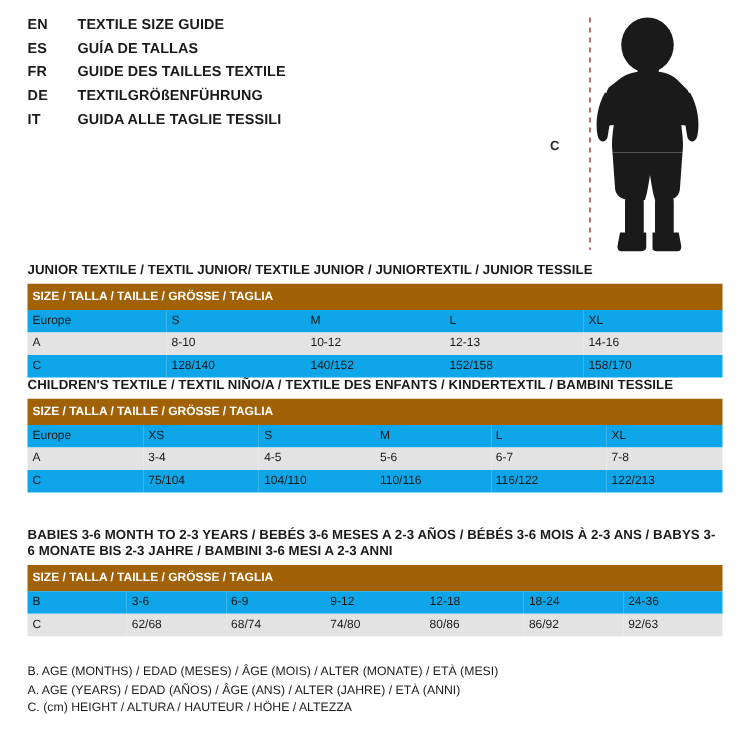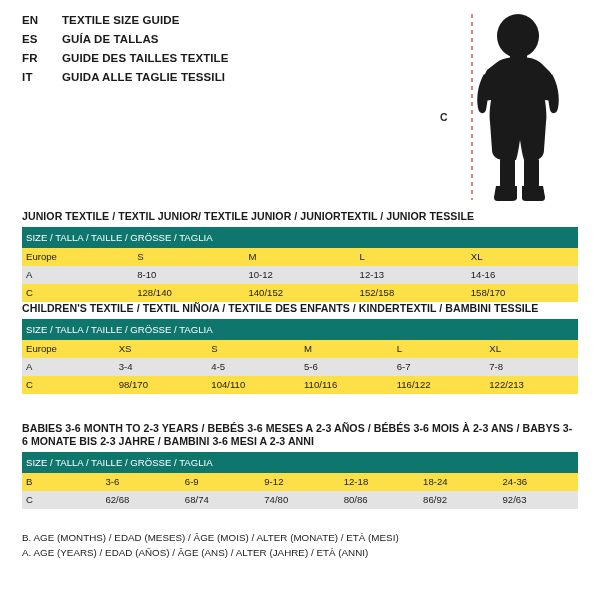--- a/index.html
+++ b/index.html
@@ -84,31 +84,31 @@
     width: 100%;
     table-layout: fixed;
   }
   table.size-table td {
     font-size: 9.6px;
     padding: 3px 0 3px 4px;
     line-height: 12px;
     vertical-align: middle;
   }
   tr.head-row td {
-    background: #0f766e;
+    background: #a16207;
     color: #ffffff;
-    font-weight: normal;
+    font-weight: bold;
     font-size: 9.6px;
     height: 15px;
   }
   tr.zebra td {
     background: #e3e3e3;
   }
   tr.plain td {
-    background: #fde047;
+    background: #0ea5e9;
   }
   td.label-col {
     width: 86px;
   }
 
   
   .legend {
     position: absolute;
     left: 22px;
     width: 560px;
@@ -129,20 +129,24 @@
       <span class="lang-code">EN</span>
       <span class="lang-title">TEXTILE SIZE GUIDE</span>
     </div>
     <div class="lang-row">
       <span class="lang-code">ES</span>
       <span class="lang-title">GUÍA DE TALLAS</span>
     </div>
     <div class="lang-row">
       <span class="lang-code">FR</span>
       <span class="lang-title">GUIDE DES TAILLES TEXTILE</span>
+    </div>
+    <div class="lang-row">
+      <span class="lang-code">DE</span>
+      <span class="lang-title">TEXTILGRÖßENFÜHRUNG</span>
     </div>
     <div class="lang-row">
       <span class="lang-code">IT</span>
       <span class="lang-title">GUIDA ALLE TAGLIE TESSILI</span>
     </div>
   </div>
 
   <div class="figure-area">
     <span class="c-label">C</span>
     <svg width="150" height="200" viewBox="0 0 150 200">
@@ -230,21 +234,21 @@
       <tr class="zebra">
         <td class="label-col">A</td>
         <td>3-4</td>
         <td>4-5</td>
         <td>5-6</td>
         <td>6-7</td>
         <td>7-8</td>
       </tr>
       <tr class="plain">
         <td class="label-col">C</td>
-        <td>98/170</td>
+        <td>75/104</td>
         <td>104/110</td>
         <td>110/116</td>
         <td>116/122</td>
         <td>122/213</td>
       </tr>
     </tbody>
       </table>
   </div>
 
   <div class="section" style="top:422px;">
@@ -272,15 +276,16 @@
         <td>86/92</td>
         <td>92/63</td>
       </tr>
     </tbody>
       </table>
   </div>
 
   <div class="legend" style="top:531px;">
     <div>B. AGE (MONTHS) / EDAD (MESES) / ÂGE (MOIS) / ALTER (MONATE) / ETÀ (MESI)</div>
     <div>A. AGE (YEARS) / EDAD (AÑOS) / ÂGE (ANS) / ALTER (JAHRE) / ETÀ (ANNI)</div>
+    <div>C. (cm) HEIGHT / ALTURA / HAUTEUR / HÖHE / ALTEZZA</div>
   </div>
 
 </div>
 
 </body></html>

